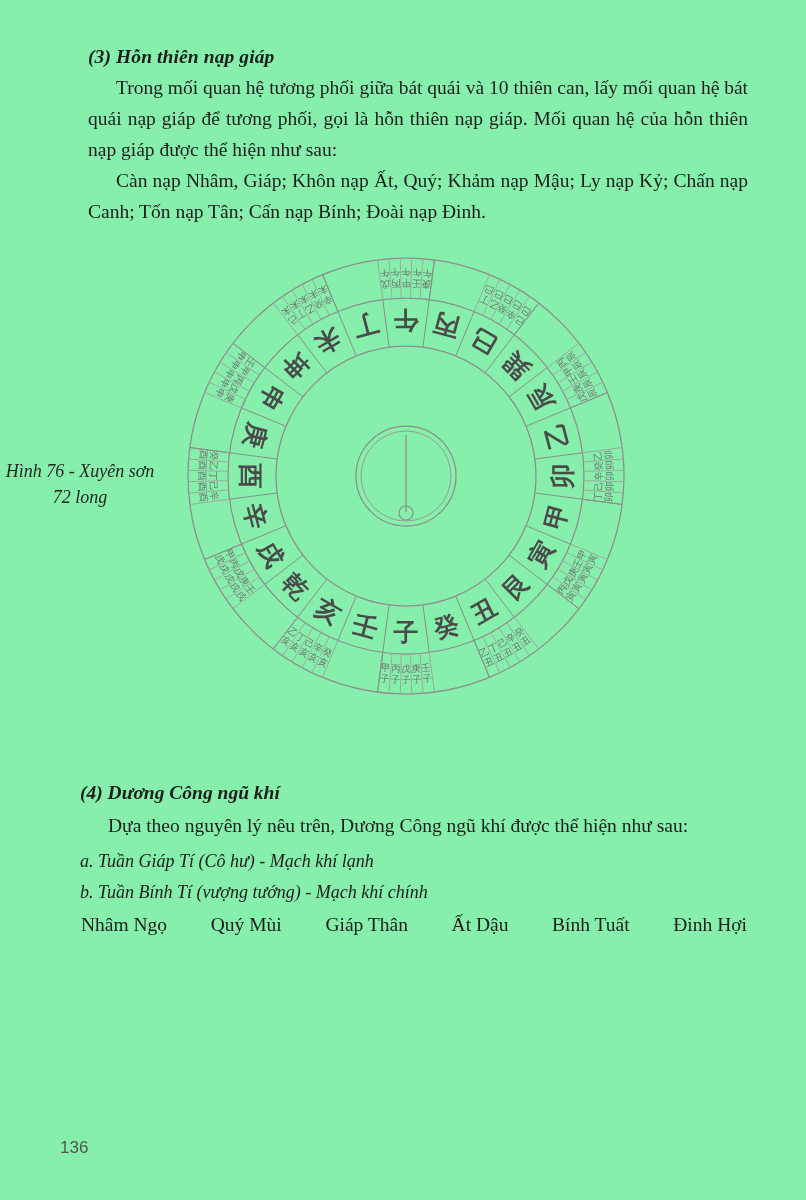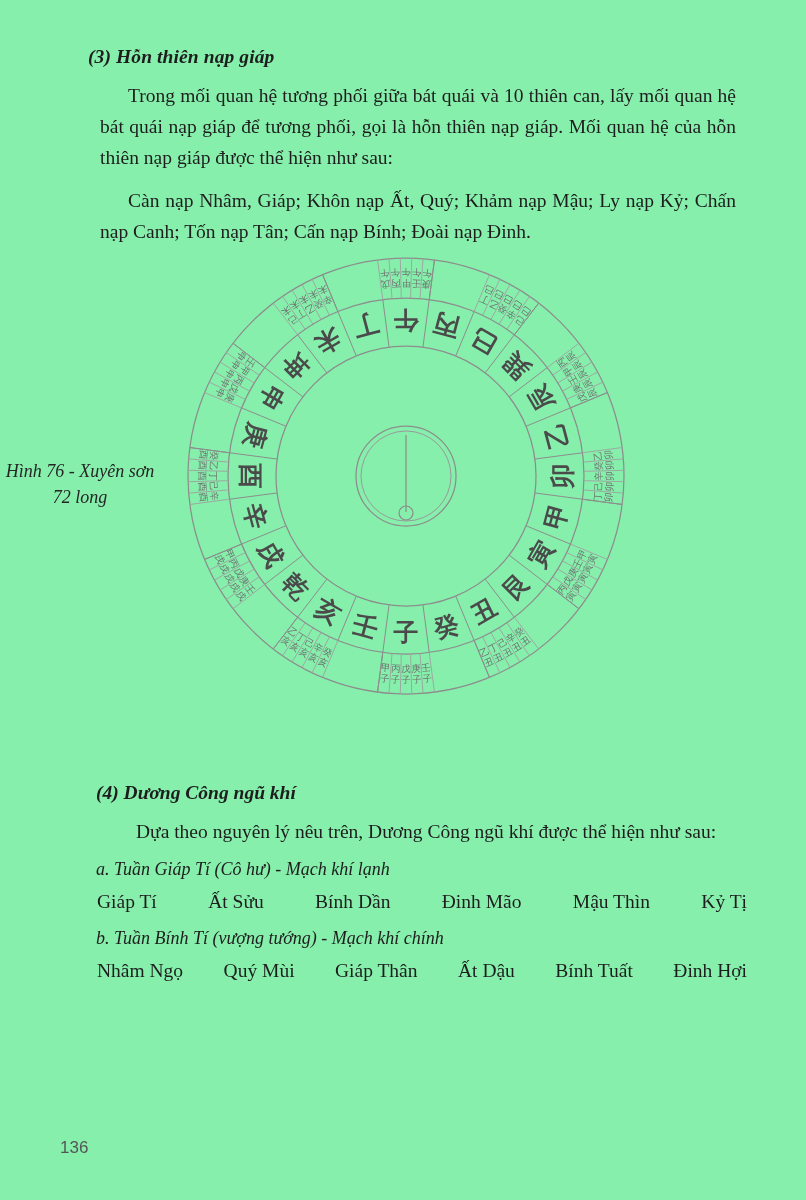--- a/index.html
+++ b/index.html
@@ -23,21 +23,21 @@
   h3.heading{
     font-size:19.5px;
     font-style:italic;
     font-weight:bold;
     margin:0 0 4px 0;
     letter-spacing:.1px;
   }
   .para{
     font-size:19.5px;
     line-height:31px;
-    margin:12px;
+    margin:0;
     text-align:justify;
     text-justify:inter-word;
   }
   .para.indent{ text-indent:28px; }
   .para + .para{ margin-top:0; }
   .block{ margin-top:9px; }
 
   
   .figure-wrap{
     position:absolute;
@@ -81,21 +81,21 @@
     font-size:9.4px;
     fill:#6e6e6e;
     text-anchor:middle;
     dominant-baseline:central;
   }
   .needle{ stroke:#8a8a8a; stroke-width:1.2; fill:none; }
 
   
   .lower{
     position:absolute;
-    left:96px; right:58px;
+    left:80px; right:58px;
     top:782px;
   }
   .subhead{
     font-size:19.5px;
     font-style:italic;
     font-weight:bold;
     margin:0 0 6px 0;
   }
   .italic-line{
     font-size:18px;
@@ -527,28 +527,20 @@
       </svg>
     </div>
   </div>
 
   <div class="lower">
     <h3 class="subhead">(4) Dương Công ngũ khí</h3>
     <p class="para indent">Dựa theo nguyên lý nêu trên, Dương Công ngũ khí được thể hiện như sau:</p>
 
     <div>
       <p class="italic-line">a. Tuần Giáp Tí (Cô hư) - Mạch khí lạnh</p>
-      <div class="cycle-row">
-        <span>Giáp Tí</span>
-        <span>Ất Sửu</span>
-        <span>Bính Dần</span>
-        <span>Đinh Mão</span>
-        <span>Mậu Thìn</span>
-        <span>Kỷ Tị</span>
-      </div>
     </div>
 
     <div>
       <p class="italic-line">b. Tuần Bính Tí (vượng tướng) - Mạch khí chính</p>
       <div class="cycle-row">
         <span>Nhâm Ngọ</span>
         <span>Quý Mùi</span>
         <span>Giáp Thân</span>
         <span>Ất Dậu</span>
         <span>Bính Tuất</span>

